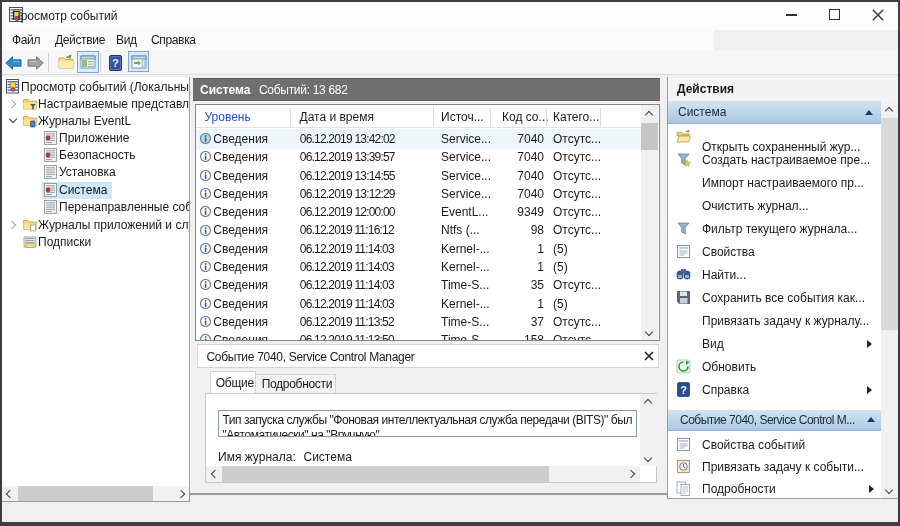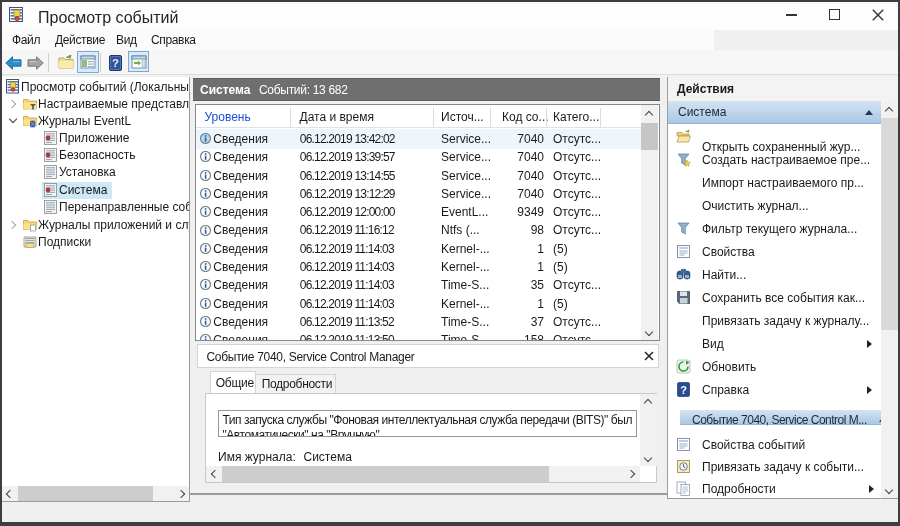--- a/index.html
+++ b/index.html
@@ -29,21 +29,21 @@
 <div class="a" style="left:2px;top:2px;width:896px;height:28px;background:#fdfdfd">
   <svg class="a" style="left:7px;top:5px" width="15" height="16" viewBox="0 0 15 16">
     <rect x="0.5" y="0.5" width="13" height="14" fill="#fff" stroke="#44507a"></rect>
     <rect x="1.5" y="2" width="12" height="1.6" fill="#5a74b0"></rect>
     <rect x="1.5" y="5" width="12" height="1.6" fill="#5a74b0"></rect>
     <rect x="1.5" y="8" width="12" height="1.6" fill="#5a74b0"></rect>
     <rect x="1.5" y="11" width="12" height="1.6" fill="#5a74b0"></rect>
     <rect x="5" y="3" width="6" height="7" fill="#e8d44e" stroke="#9a8420" stroke-width="0.7"></rect>
     <circle cx="8" cy="11.5" r="2.2" fill="#c84b4b" stroke="#7e2a2a" stroke-width="0.6"></circle>
   </svg>
-  <div class="a" style="left:36px;top:7px;font-size:16px;color:#242424">Просмотр событий</div>
+  <div class="a" style="left:10px;top:7px;font-size:12px;color:#242424">Просмотр событий</div>
 
   <div class="a" style="left:784px;top:12px;width:11px;height:1.5px;background:#333"></div>
   <div class="a" style="left:827px;top:7px;width:11px;height:11px;border:1.5px solid #333"></div>
   <svg class="a" style="left:870px;top:7px" width="12" height="12" viewBox="0 0 12 12">
     <path d="M0.8 0.8 L11.2 11.2 M11.2 0.8 L0.8 11.2" stroke="#333" stroke-width="1.4"></path>
   </svg>
 </div>
 
 <div class="a" style="left:2px;top:30px;width:712px;height:20px;background:#fbfbfb">
   <div class="a" style="left:10px;top:3px;letter-spacing:-0.35px">Файл</div>
@@ -460,21 +460,21 @@
     <path d="M10 1.5 L13.5 3.5 L10 5.8 Z" fill="#2e9e3e"></path>
   </svg>
   <div class="acti" style="top:283px">Обновить</div>
   <svg class="aicon" style="top:305px" viewBox="0 0 15 15">
     <rect x="1.5" y="0.5" width="12" height="14" rx="1.5" fill="#2a4d8f" stroke="#1c3566" stroke-width="0.7"></rect>
     <text x="7.5" y="11.5" font-family="Liberation Sans" font-size="11" font-weight="bold" fill="#fff" text-anchor="middle">?</text>
   </svg>
   <div class="acti" style="top:306px">Справка</div>
   <div class="a tri-r" style="left:199px;top:309px"></div>
 
-  <div class="a" style="left:12px;top:333px;width:213px;height:15px;background:linear-gradient(#d3e3f2,#aac8e4);border-bottom:1px solid #93b4d4">
+  <div class="a" style="left:0;top:333px;width:213px;height:21px;background:linear-gradient(#d3e3f2,#aac8e4);border-bottom:1px solid #93b4d4">
     <span class="a" style="left:12px;top:3px;color:#1a2a3a;white-space:nowrap;letter-spacing:-0.5px">Событие 7040, Service Control M...</span>
     <div class="a tri-up" style="left:199px;top:7px"></div>
   </div>
   <svg class="aicon" style="top:360px" viewBox="0 0 15 15">
     <rect x="1.5" y="1.5" width="12" height="12" fill="#fff" stroke="#7a8a9a" stroke-width="0.9"></rect>
     <rect x="3" y="3" width="9" height="2" fill="#b8cfe6"></rect>
     <path d="M3.5 7 L11.5 7 M3.5 9 L11.5 9 M3.5 11 L8.5 11" stroke="#8aa2ba" stroke-width="0.9"></path>
   </svg>
   <div class="acti" style="top:361px">Свойства событий</div>
   <svg class="aicon" style="top:382px" viewBox="0 0 15 15">

